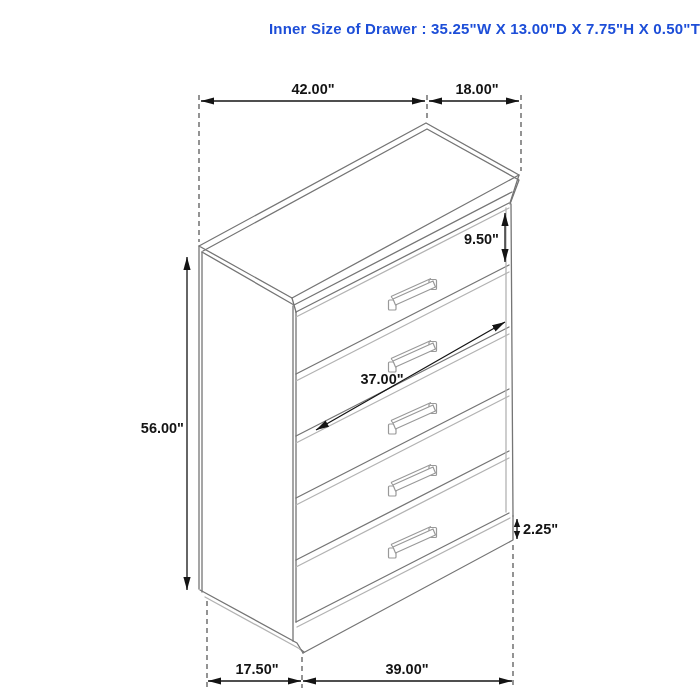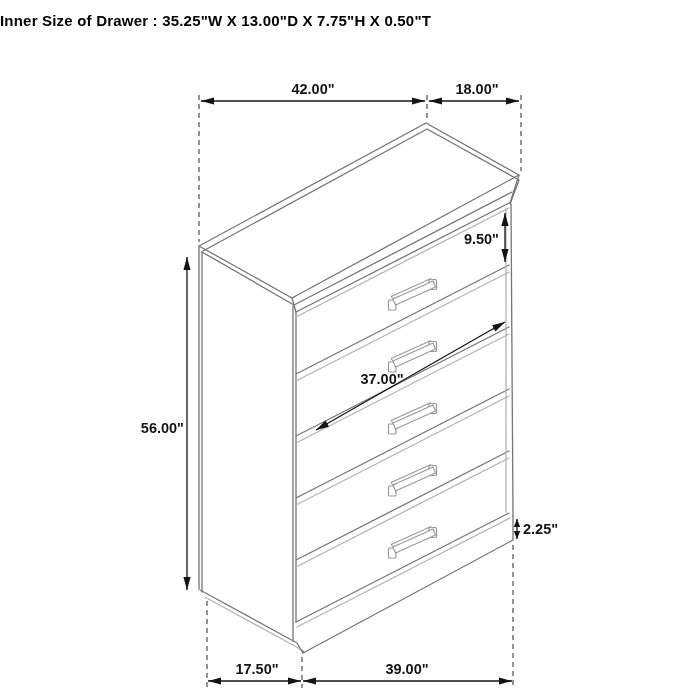--- a/index.html
+++ b/index.html
@@ -4,26 +4,26 @@
 <style>
   html, body { margin: 0; padding: 0; background: #fff; }
   #canvas {
     position: relative;
     width: 700px; height: 700px;
     background: #ffffff;
     font-family: "Liberation Sans", sans-serif;
     overflow: hidden;
   }
   #title {
-    position: absolute; top: 12px; left: 0;
+    position: absolute; top: 20px; left: 0;
     width: 700px;
-    text-align: left;
+    text-align: right;
     font-size: 15px;
     font-weight: bold;
-    color: #000000;
+    color: #1d4ed8;
     letter-spacing: 0.2px;
   }
   #drawing { position: absolute; top: 0; left: 0; }
   .dimtext {
     font-family: "Liberation Sans", sans-serif;
     font-size: 14.5px;
     font-weight: bold;
     fill: #141414;
   }
 </style>

